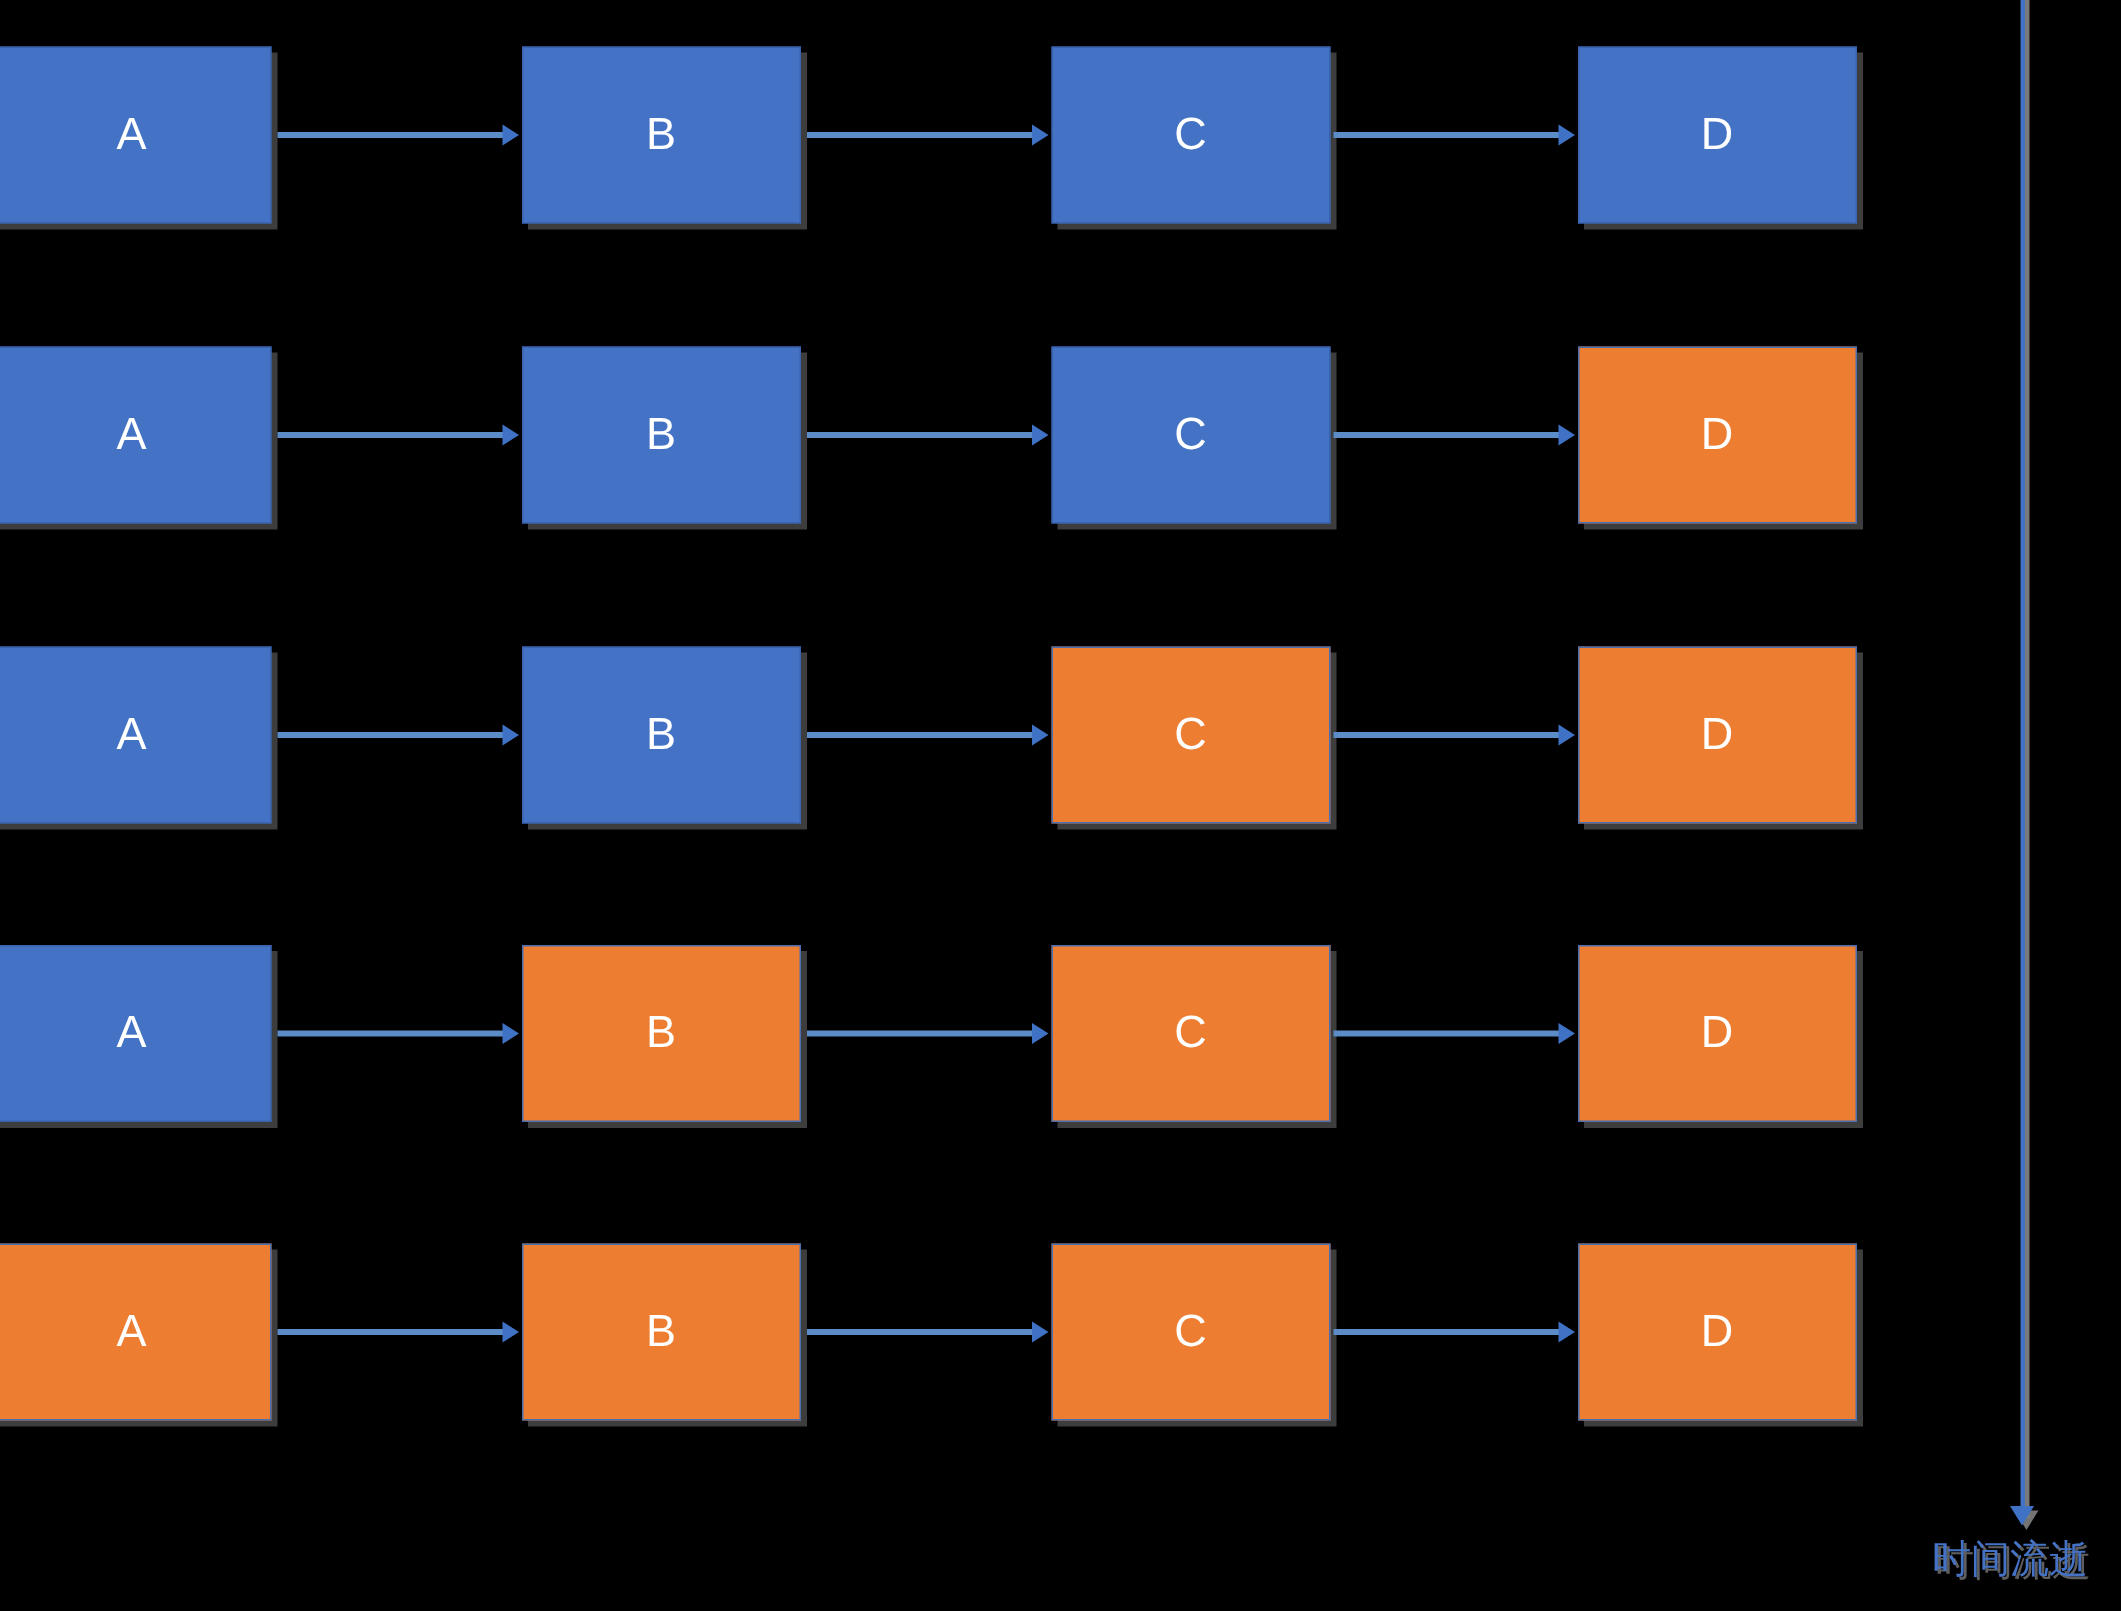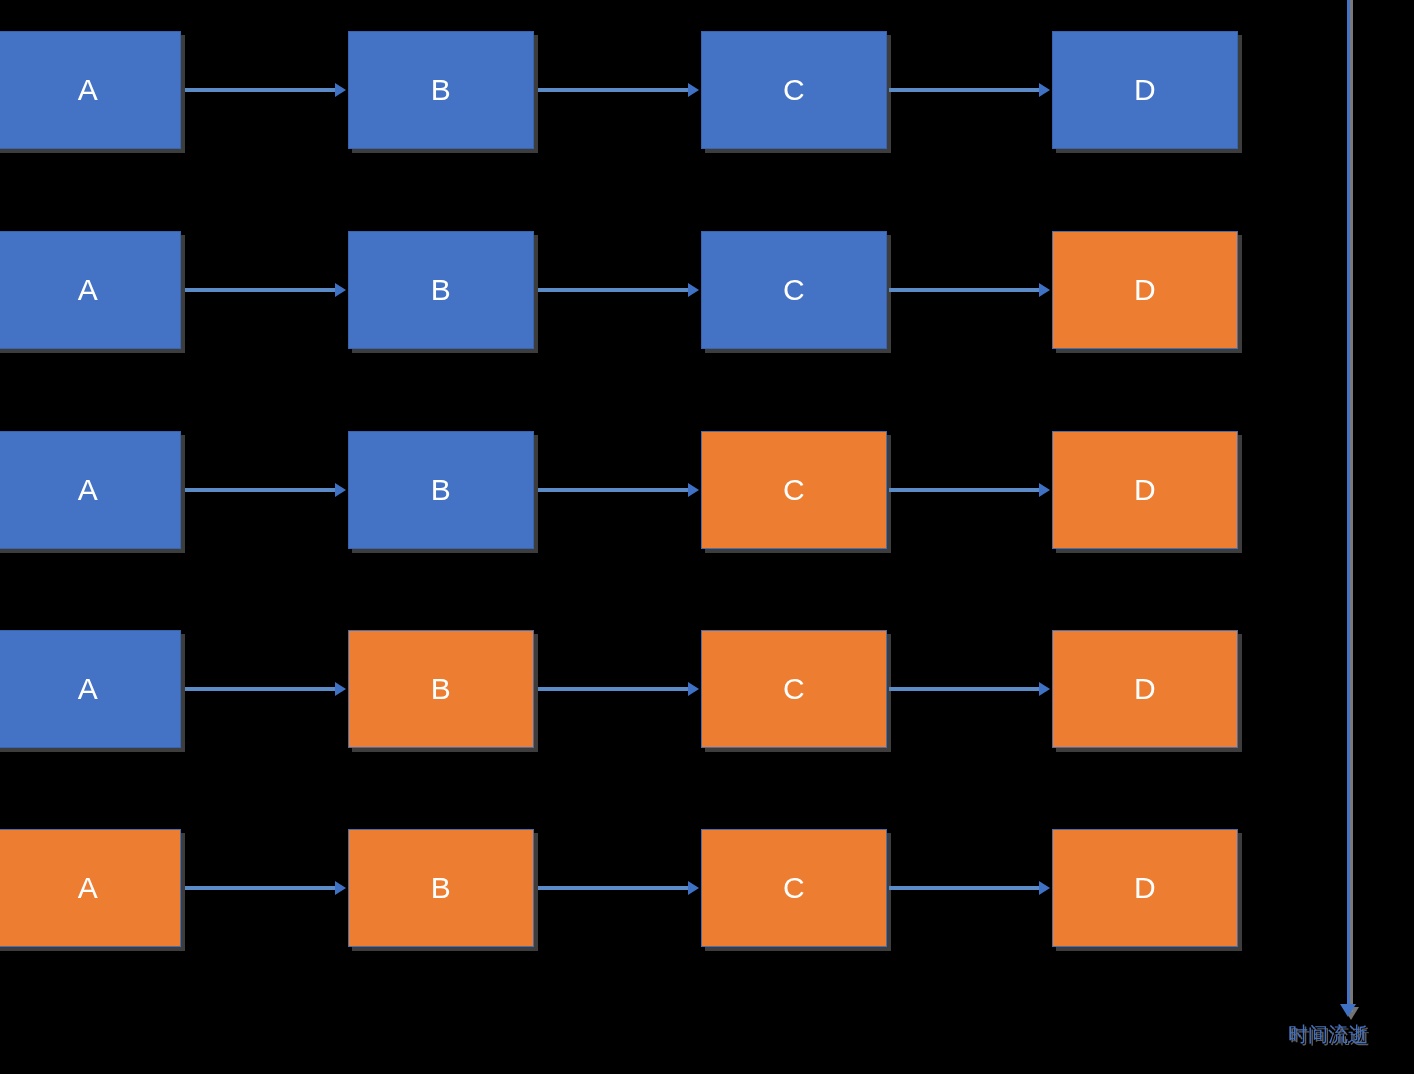--- a/index.html
+++ b/index.html
@@ -89,26 +89,26 @@
     height: 0;
     border-left: 8px solid transparent;
     border-right: 8px solid transparent;
     border-top: 13px solid rgba(128,128,128,0.9);
     z-index: 0;
   }
   #timeline-label {
     position: absolute;
     left: 1288px;
     top: 1024px;
-    font-size: 20px;
+    font-size: 26px;
     line-height: 1.2;
     color: #4472C4;
     white-space: nowrap;
     text-shadow: 2px 2px 0 rgba(110,110,110,0.85);
-    font-family: Liberation Mono, monospace;
+    font-family: Liberation Sans, sans-serif;
   }
 </style>
 </head>
 <body>
 
 <div id="canvas">
 
   <div class="node blue" style="left:-5px;  top:31px;">
       <span class="label">A</span>
     </div>

